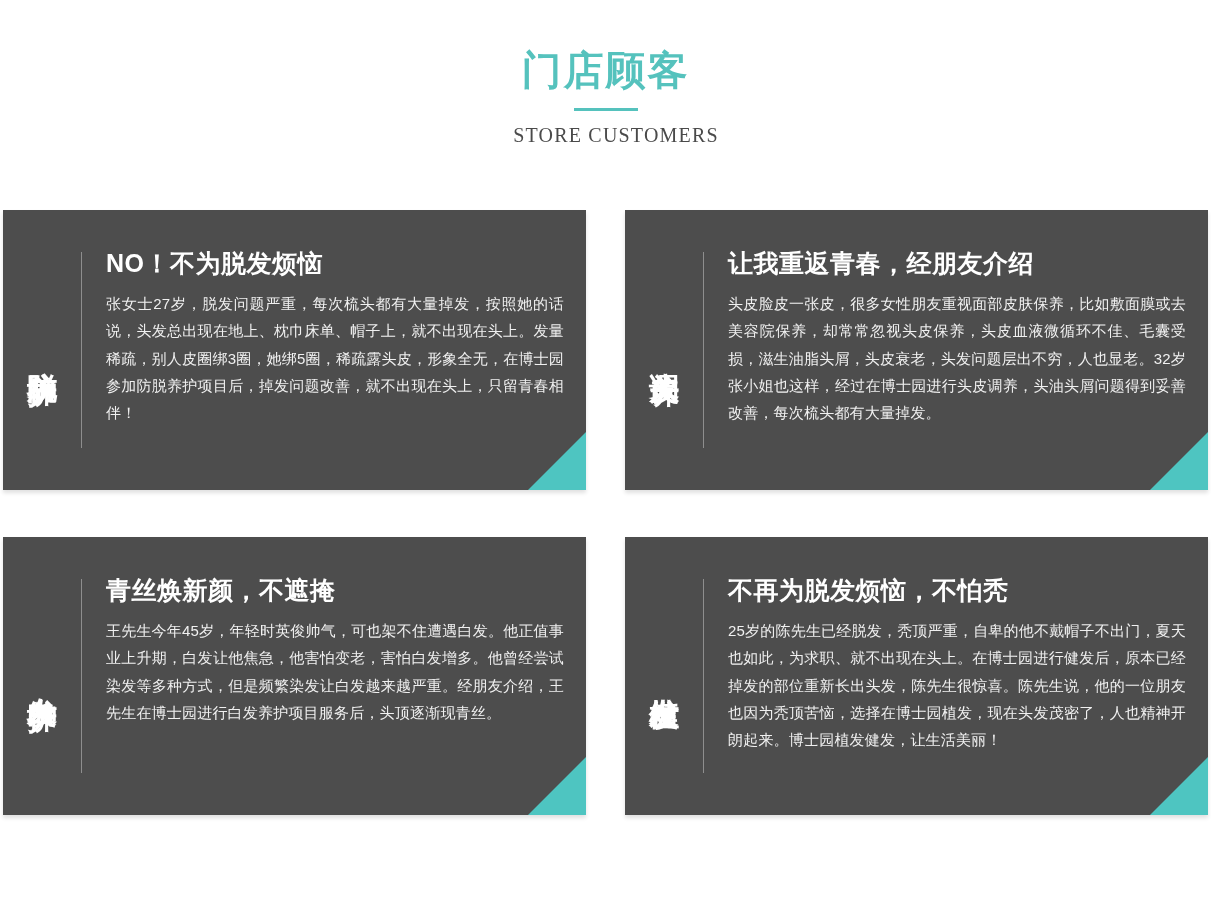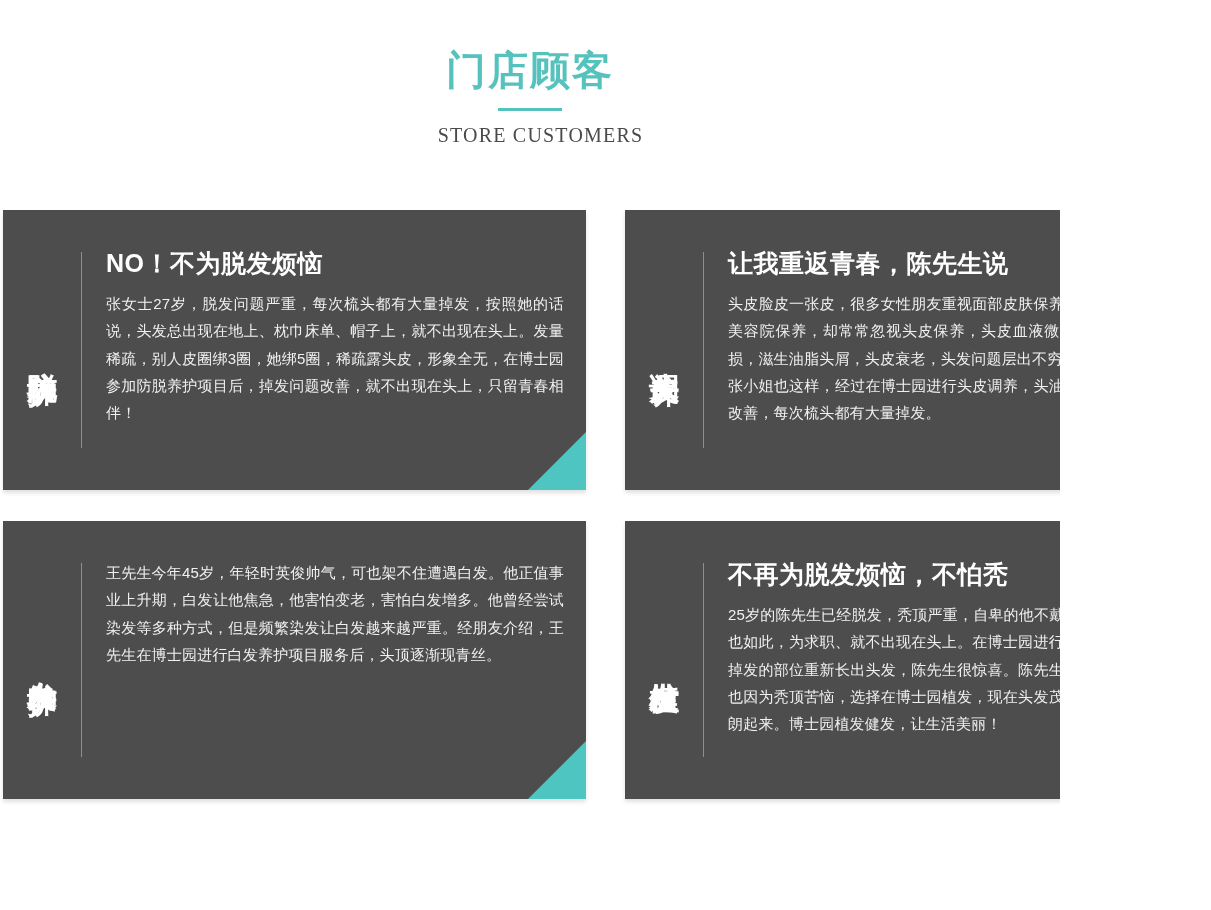--- a/index.html
+++ b/index.html
@@ -6,21 +6,21 @@
   html, body {
     margin: 0;
     padding: 0;
     width: 1211px;
     height: 910px;
     background: #ffffff;
     font-family: "Liberation Sans", sans-serif;
   }
   .page {
     position: relative;
-    width: 1060px;
+    width: 1211px;
     height: 910px;
     background: #ffffff;
     overflow: hidden;
     border-radius: 18px;
   }
 
   
   .header {
     text-align: center;
     padding-top: 46px;
@@ -49,21 +49,21 @@
   }
 
   
   .grid {
     position: absolute;
     left: 0;
     top: 210px;
     width: 1211px;
     display: flex;
     flex-wrap: wrap;
-    gap: 31px 39px;
+    gap: 47px 39px;
     padding: 0 0 0 3px;
   }
   .card {
     position: relative;
     width: 583px;
     background: #4d4d4d;
     color: #ffffff;
     display: flex;
     align-items: stretch;
     overflow: hidden;
@@ -149,32 +149,33 @@
       </div>
       <div class="card-corner"></div>
     </div>
 
     <div class="card size-a">
       <div class="card-tag">
         <span>头皮调养</span>
       </div>
       <div class="card-divider"></div>
       <div class="card-body">
-        <div class="card-heading">让我重返青春，陈先生说</div>
+        <div class="card-heading">让我重返青春，经朋友介绍</div>
         <p class="card-text">头皮脸皮一张皮，很多女性朋友重视面部皮肤保养，比如敷面膜或去美容院保养，却常常忽视头皮保养，头皮血液微循环不佳、毛囊受损，滋生油脂头屑，头皮衰老，头发问题层出不穷，人也显老。32岁张小姐也这样，经过在博士园进行头皮调养，头油头屑问题得到妥善改善，每次梳头都有大量掉发。</p>
       </div>
       <div class="card-corner"></div>
     </div>
 
     <div class="card size-b">
       <div class="card-tag">
         <span>白发养护</span>
       </div>
       <div class="card-divider"></div>
       <div class="card-body">
+        <div class="card-heading">青丝焕新颜，不遮掩</div>
         <p class="card-text">王先生今年45岁，年轻时英俊帅气，可也架不住遭遇白发。他正值事业上升期，白发让他焦急，他害怕变老，害怕白发增多。他曾经尝试染发等多种方式，但是频繁染发让白发越来越严重。经朋友介绍，王先生在博士园进行白发养护项目服务后，头顶逐渐现青丝。</p>
       </div>
       <div class="card-corner"></div>
     </div>
 
     <div class="card size-b">
       <div class="card-tag">
         <span>植发健发</span>
       </div>
       <div class="card-divider"></div>

